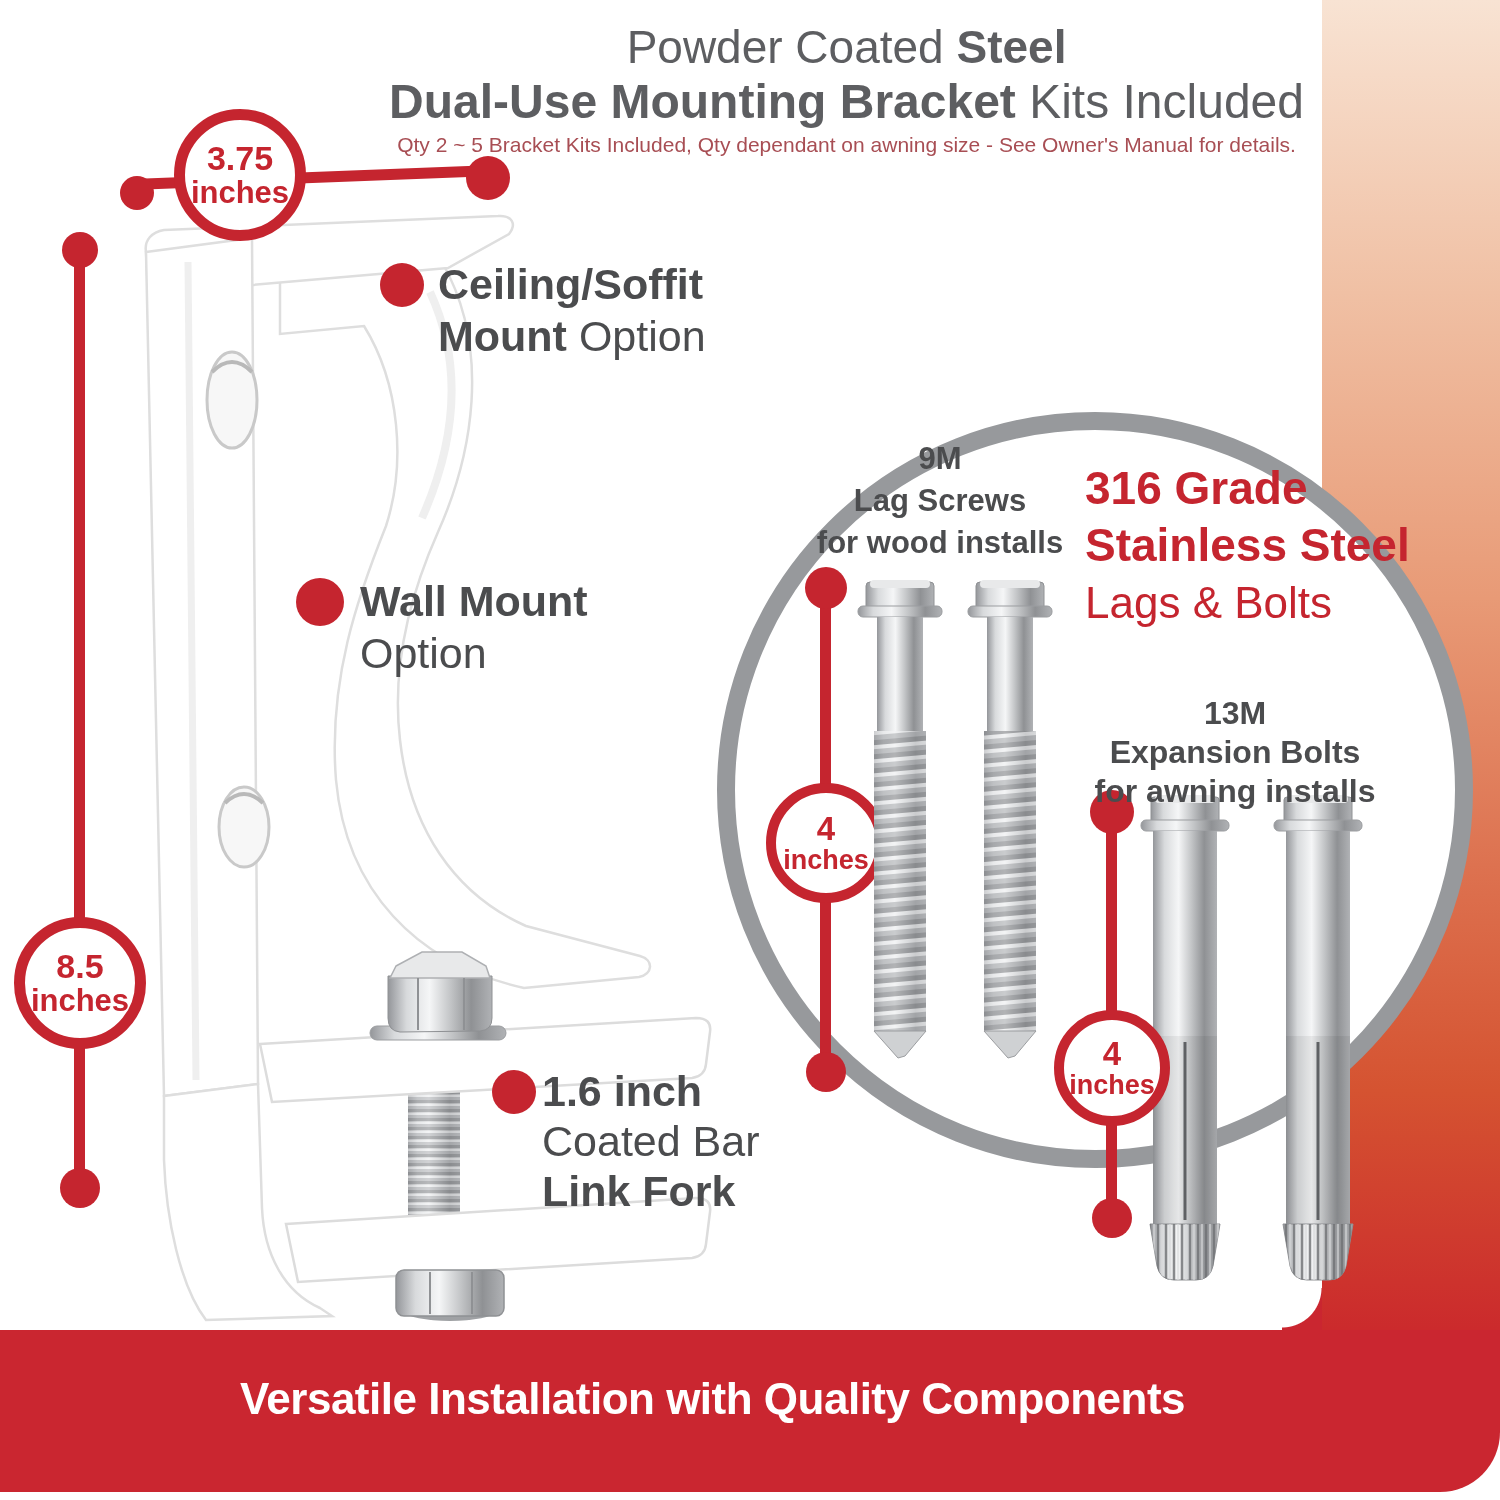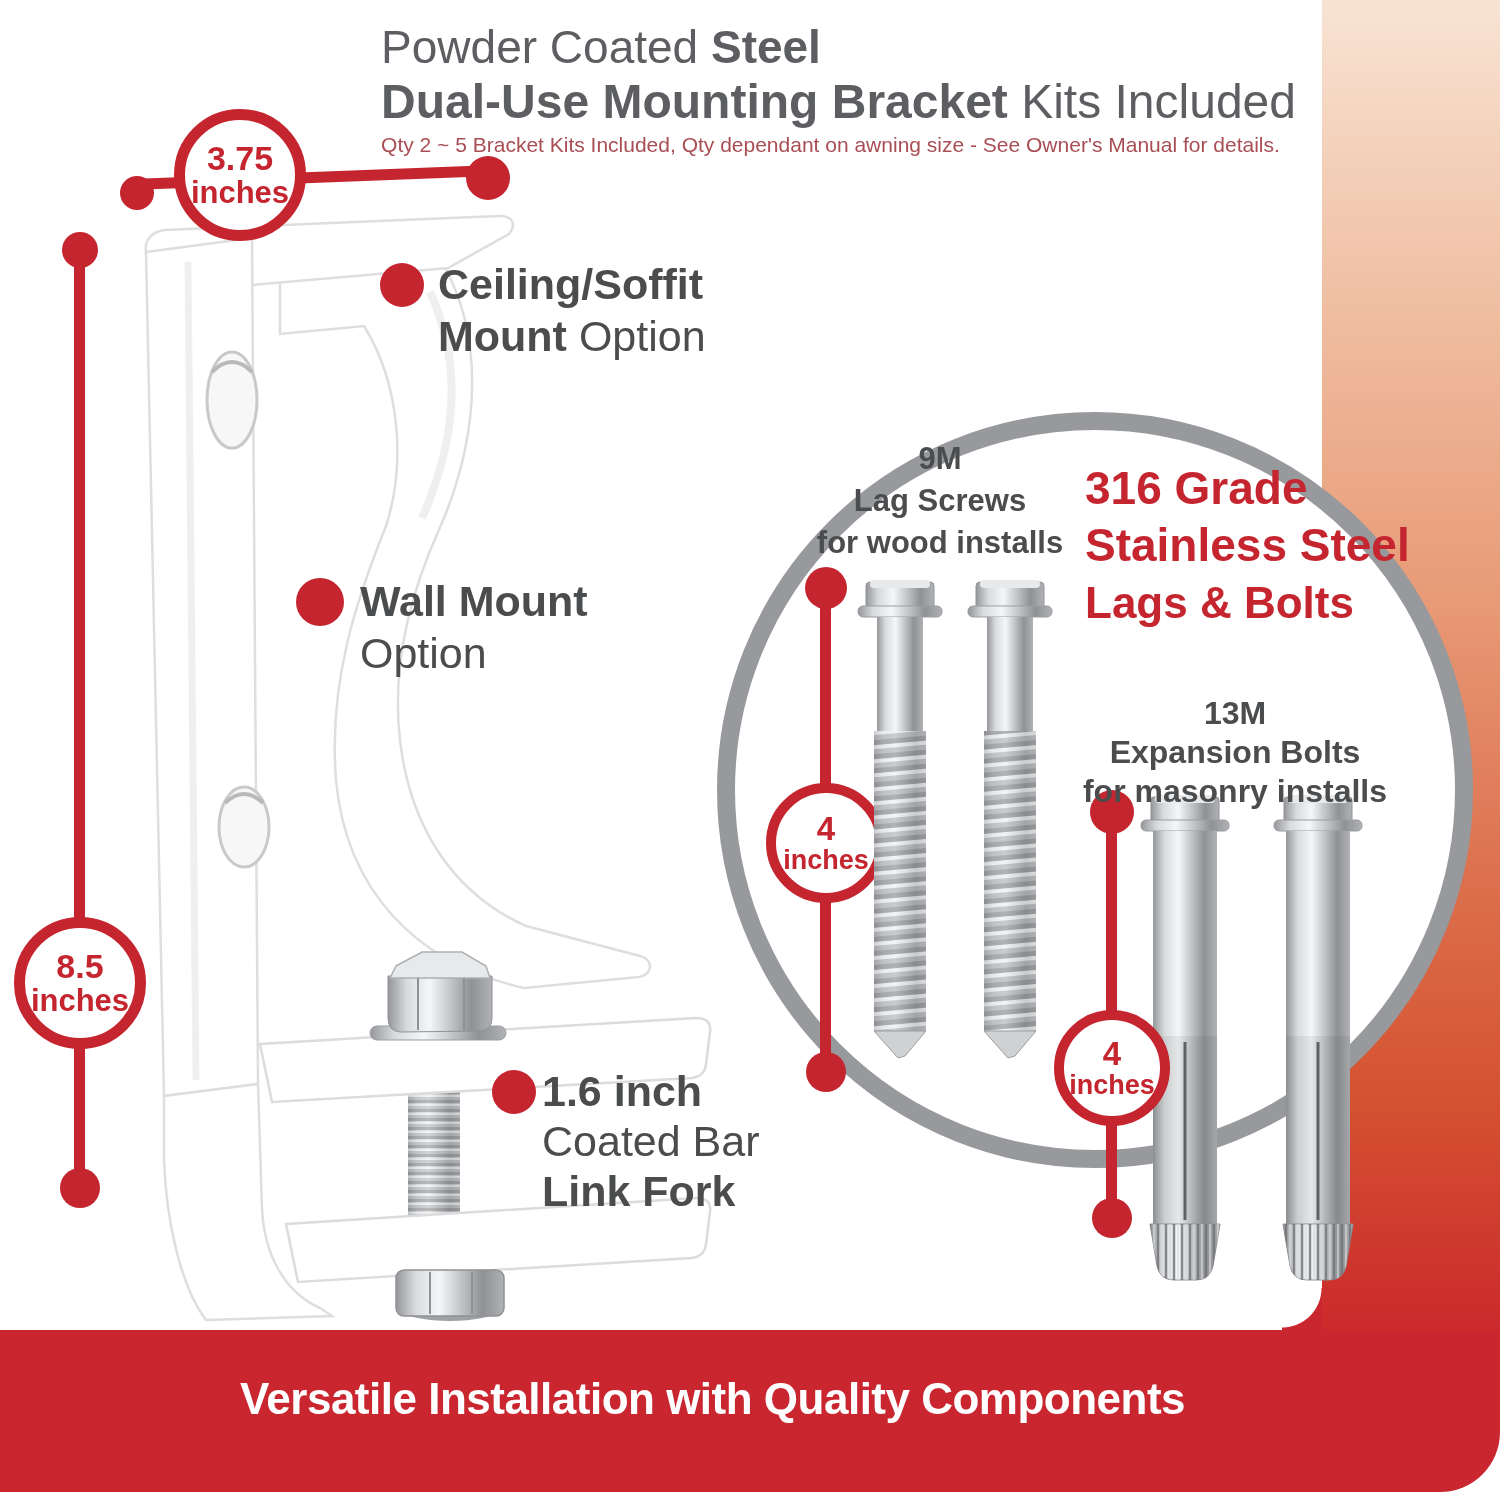--- a/index.html
+++ b/index.html
@@ -39,28 +39,28 @@
     display:flex;flex-direction:column;align-items:center;justify-content:center;
     color:var(--accent-red);font-weight:bold;line-height:1.04;}
   .badge .v{font-size:34px;} .badge .u{font-size:31px;}
   .badge.sm{border-width:10px;} .badge.sm .v{font-size:33px;} .badge.sm .u{font-size:27px;}
   .z4{z-index:4;} .z7{z-index:7;}
 
   
   .txt{position:absolute;color:var(--text-dark);z-index:8;}
   .callout{font-size:43px;line-height:52px;}
   .b{font-weight:bold;}
-  .header{position:absolute;top:20px;right:204px;text-align:left;z-index:8;color:var(--header-gray);}
+  .header{position:absolute;top:20px;right:196px;text-align:center;z-index:8;color:var(--header-gray);}
   .header .l1{font-size:46px;line-height:54px;}
   .header .l2{font-size:48px;line-height:56px;}
   .header .note{font-size:21px;line-height:30px;color:var(--muted-red);}
   .hw-label{font-weight:bold;font-size:31px;line-height:42px;text-align:center;}
   .grade{line-height:57px;color:var(--accent-red);}
   .grade .big{font-size:46px;font-weight:bold;}
-  .grade .lite{font-size:44px;font-weight:bold;}
+  .grade .lite{font-size:44px;font-weight:normal;}
 </style>
 </head>
 <body>
 
 <div id="stage">
 
   <div class="band"></div>
   <div class="banner"></div>
   <div class="banner-fillet"></div>
   <div class="big-circle"></div>
@@ -254,18 +254,18 @@
 
   <div class="txt grade" style="left:1085px;top:460px;">
     <div class="big">316 Grade</div>
     <div class="big">Stainless Steel</div>
     <div class="lite">Lags &amp; Bolts</div>
   </div>
 
   <div class="txt hw-label" style="left:1075px;top:694px;width:320px;font-size:32px;line-height:39px;">
     <div>13M</div>
     <div>Expansion Bolts</div>
-    <div>for masonry installs</div>
+    <div>for awning installs</div>
   </div>
 
   <div class="banner-text">Versatile Installation with Quality Components</div>
 
 </div>
 
 </body></html>

